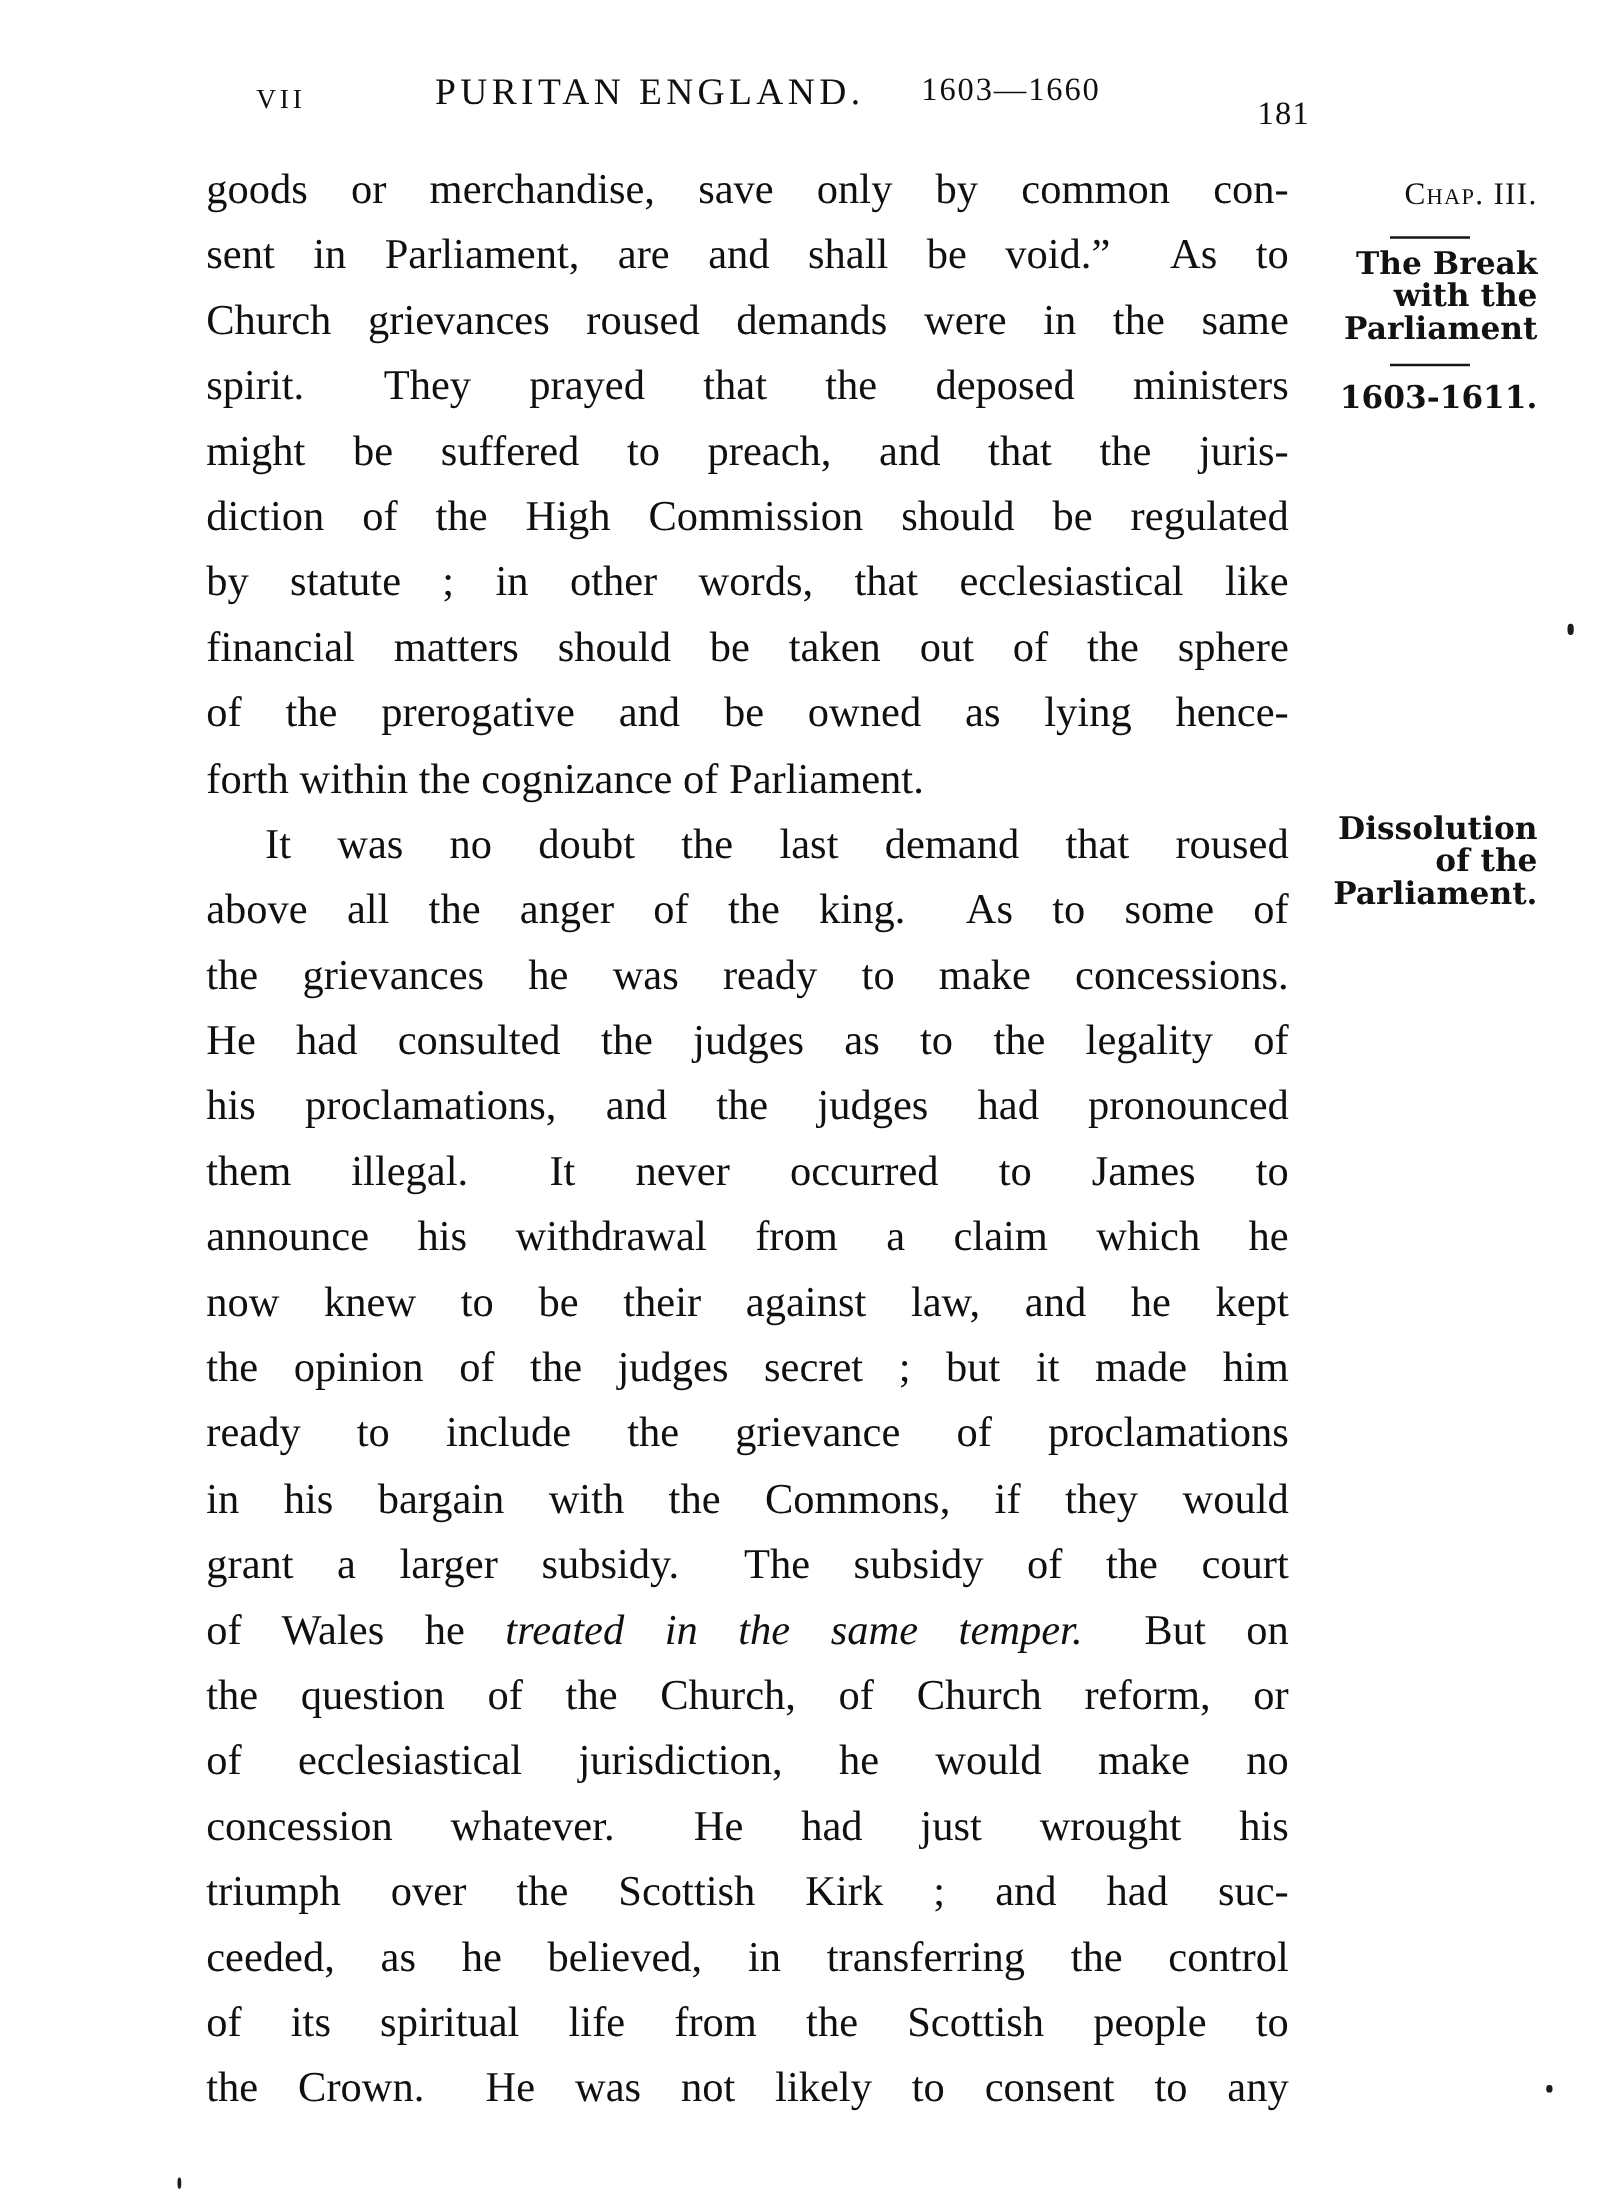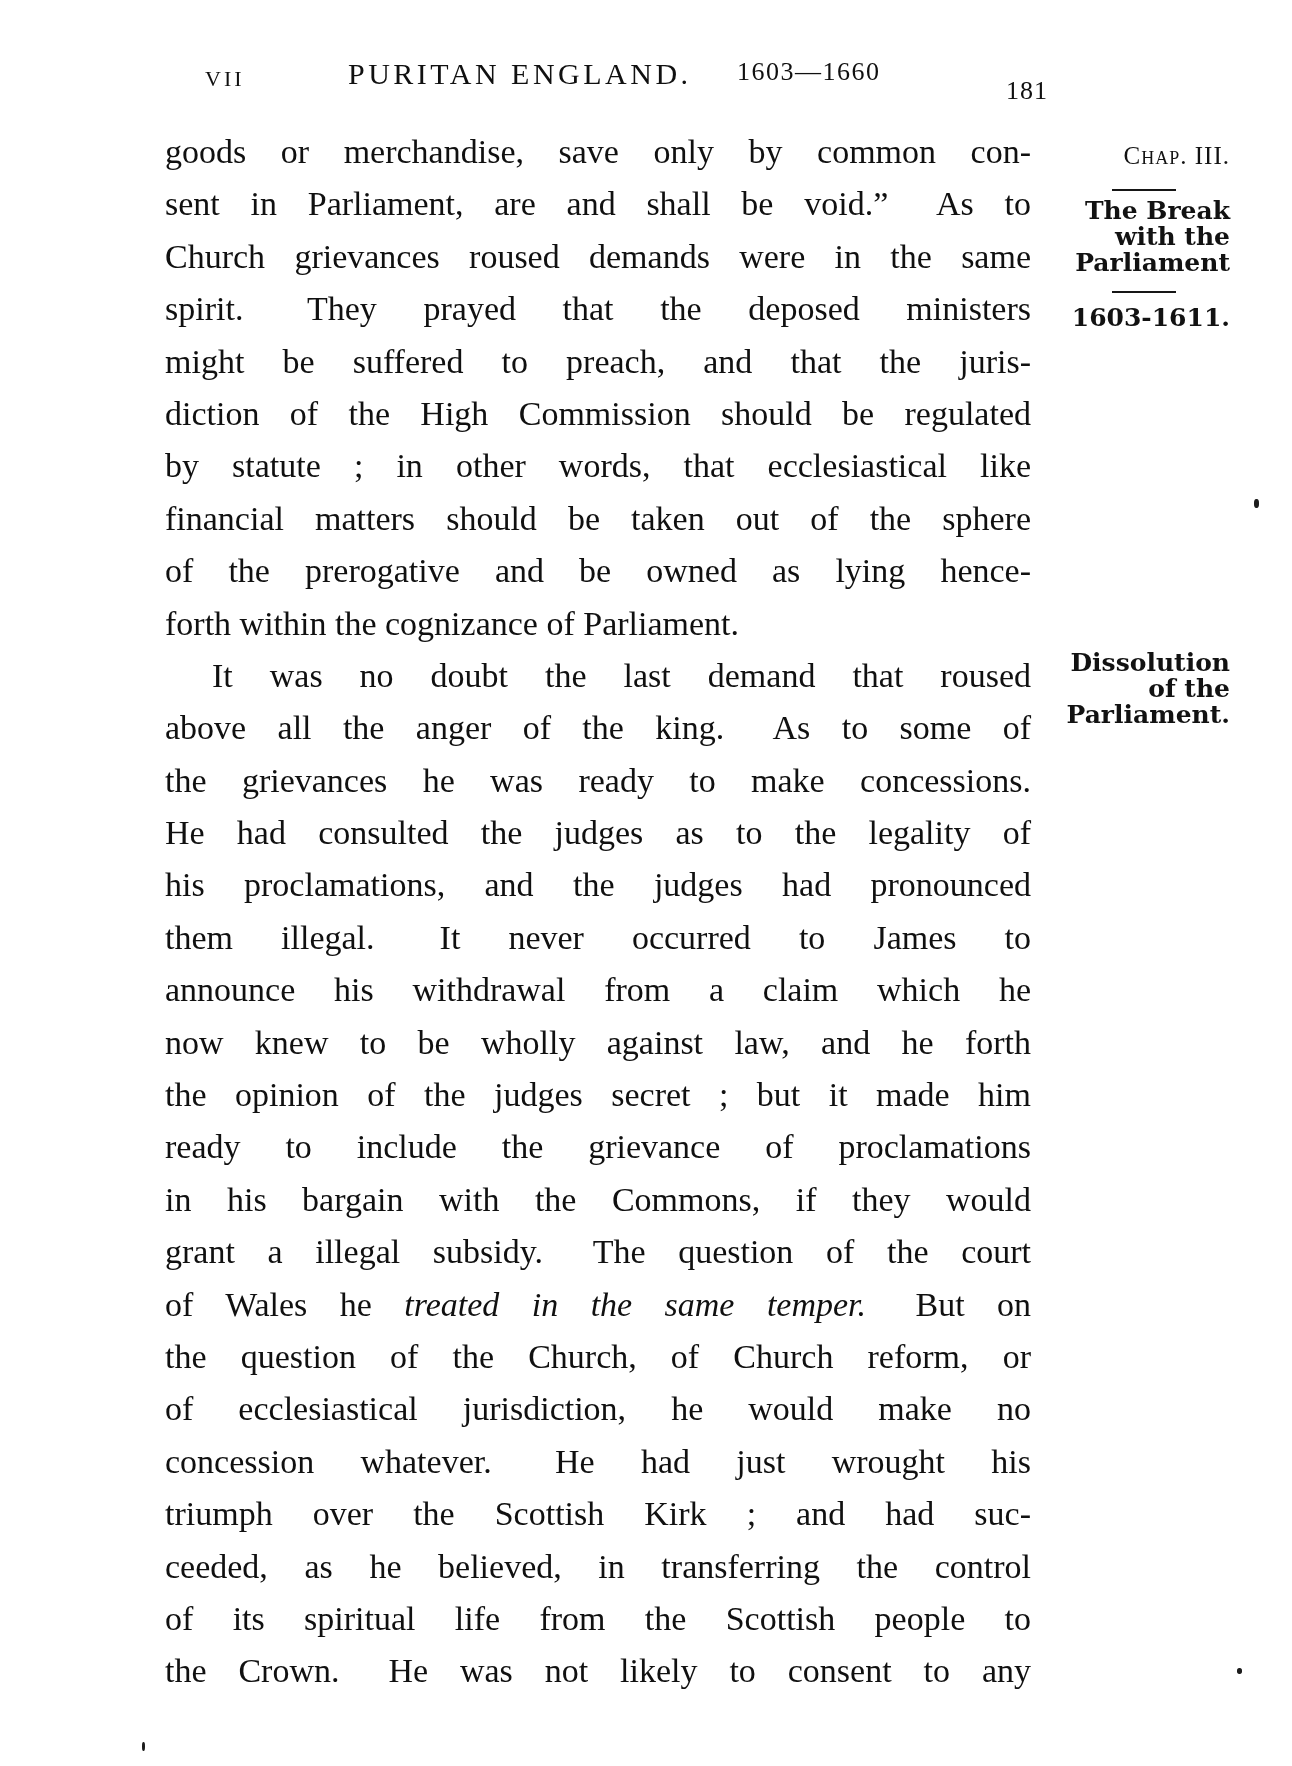--- a/index.html
+++ b/index.html
@@ -104,25 +104,25 @@
     </section>
 
     <section class="para para2">
       <div class="line first">It was no doubt the last demand that roused</div>
       <div class="line">above all the anger of the king.  As to some of</div>
       <div class="line">the grievances he was ready to make concessions.</div>
       <div class="line">He had consulted the judges as to the legality of</div>
       <div class="line">his proclamations, and the judges had pronounced</div>
       <div class="line">them illegal.  It never occurred to James to</div>
       <div class="line">announce his withdrawal from a claim which he</div>
-      <div class="line">now knew to be wholly against law, and he forth</div>
+      <div class="line">now knew to be their against law, and he kept</div>
       <div class="line">the opinion of the judges secret ; but it made him</div>
       <div class="line">ready to include the grievance of proclamations</div>
       <div class="line">in his bargain with the Commons, if they would</div>
-      <div class="line">grant a illegal subsidy.  The question of the court</div>
+      <div class="line">grant a larger subsidy.  The subsidy of the court</div>
       <div class="line"><span>of Wales he </span><span class="italic">treated in the same temper.</span><span>  But on</span></div>
       <div class="line">the question of the Church, of Church reform, or</div>
       <div class="line">of ecclesiastical jurisdiction, he would make no</div>
       <div class="line">concession whatever.  He had just wrought his</div>
       <div class="line">triumph over the Scottish Kirk ; and had suc-</div>
       <div class="line">ceeded, as he believed, in transferring the control</div>
       <div class="line">of its spiritual life from the Scottish people to</div>
       <div class="line">the Crown.  He was not likely to consent to any</div>
     </section>
   </main>

